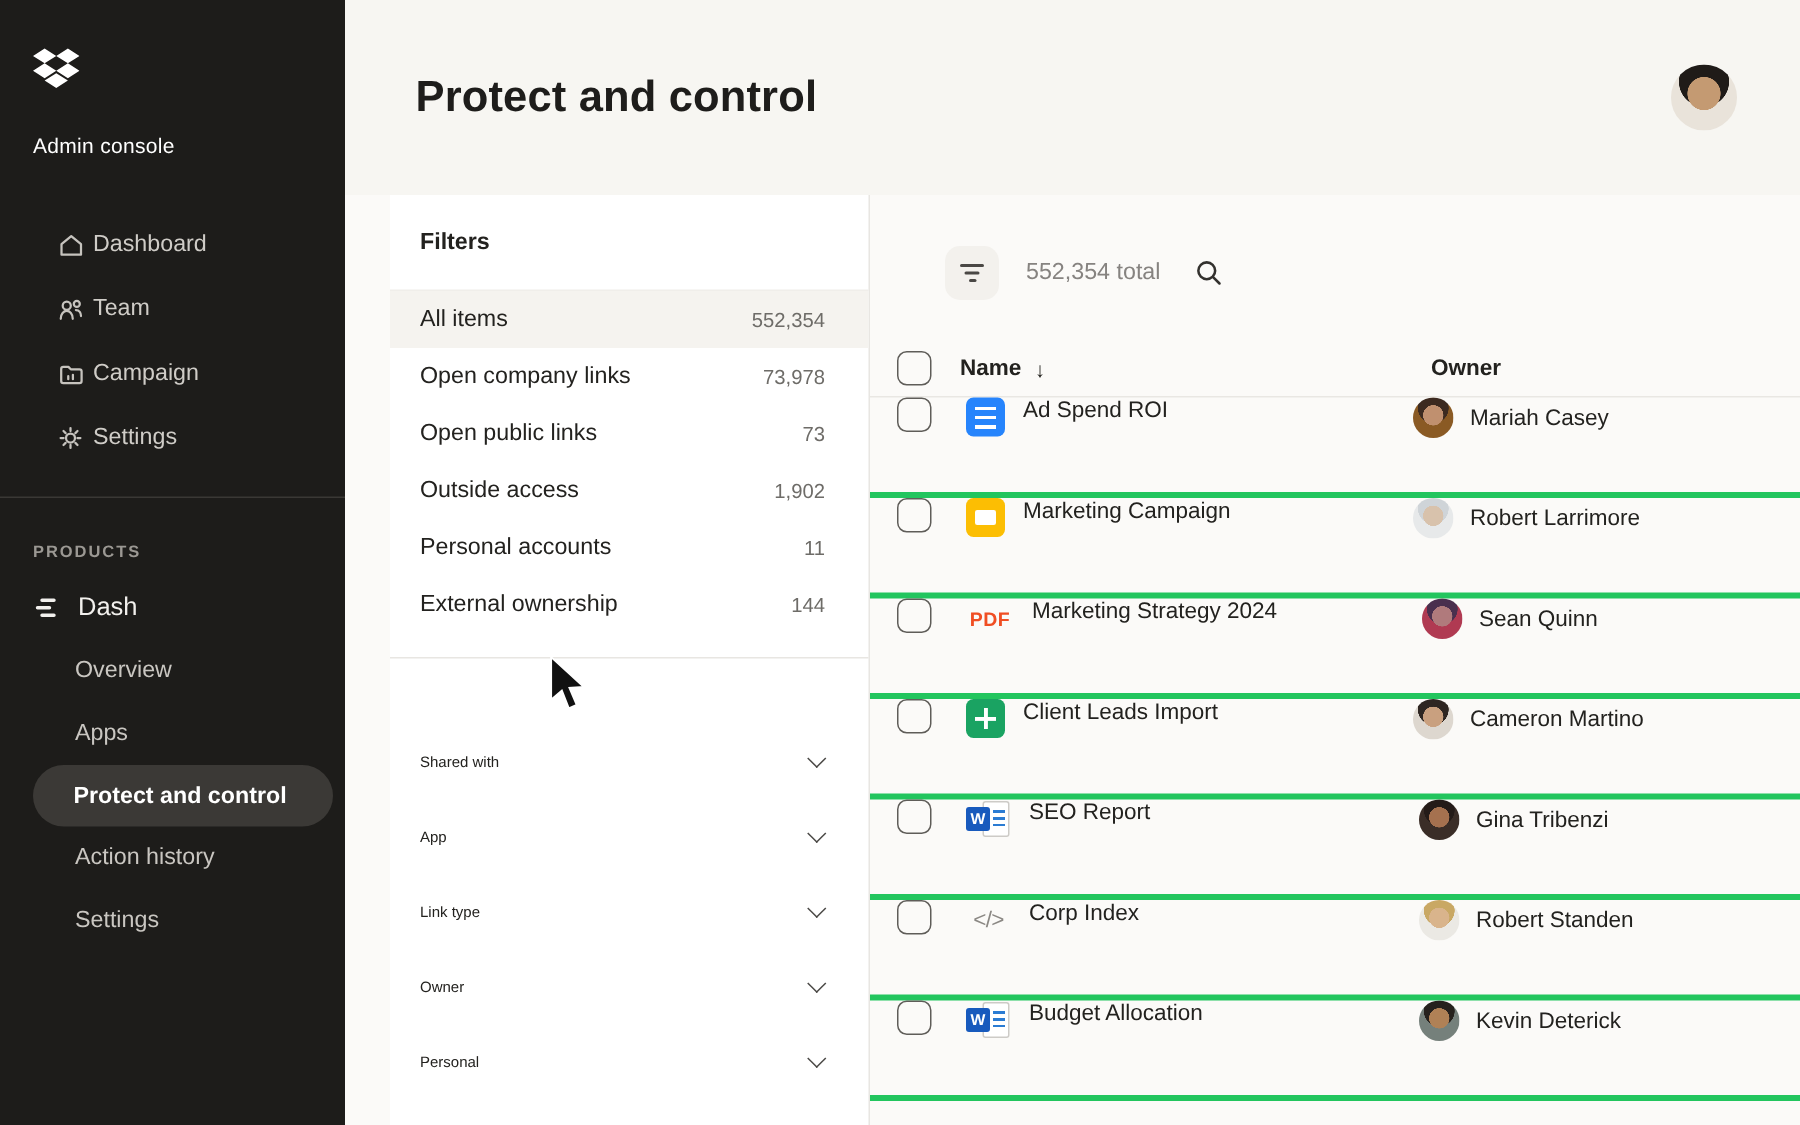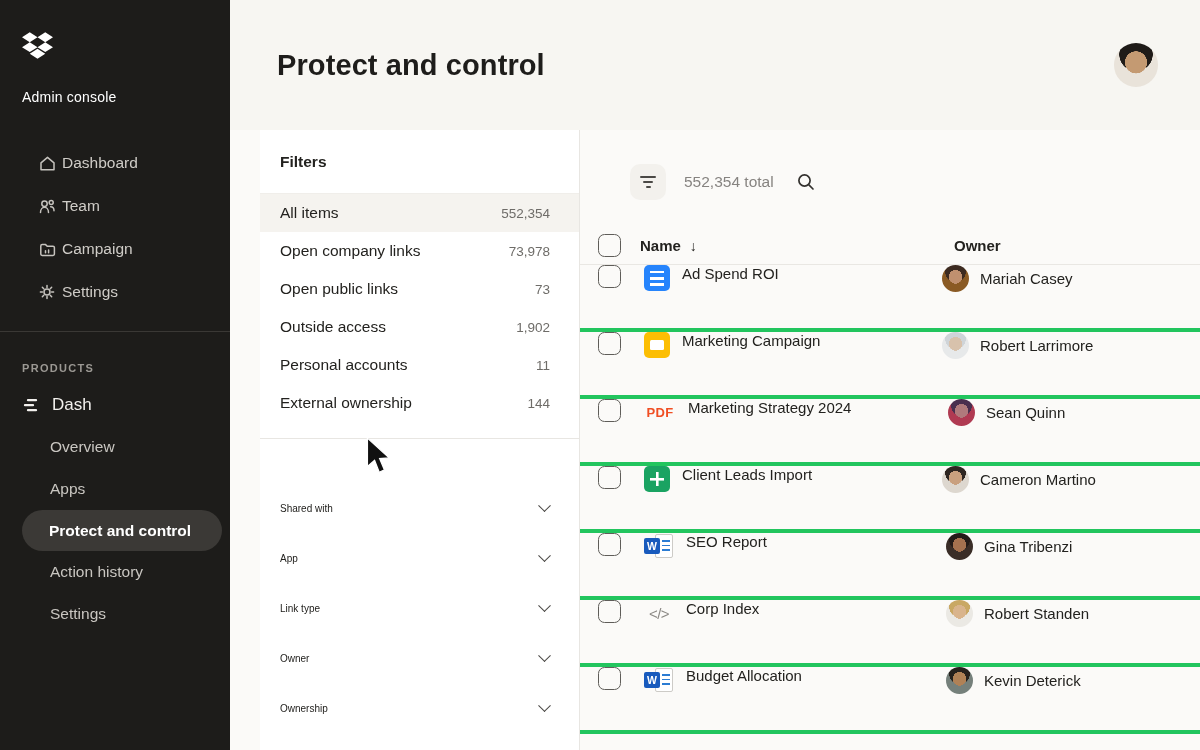--- a/index.html
+++ b/index.html
@@ -223,21 +223,21 @@
               <span>Link type</span>
               <span class="chev"></span>
             </div>
 
             <div class="fgroup">
               <span>Owner</span>
               <span class="chev"></span>
             </div>
 
             <div class="fgroup">
-              <span>Ownership</span>
+              <span>Personal</span>
               <span class="chev"></span>
             </div>
 
             <div class="fgroup">
               <span>People</span>
               <span class="chev"></span>
             </div>
 
         </div>
       </section>

